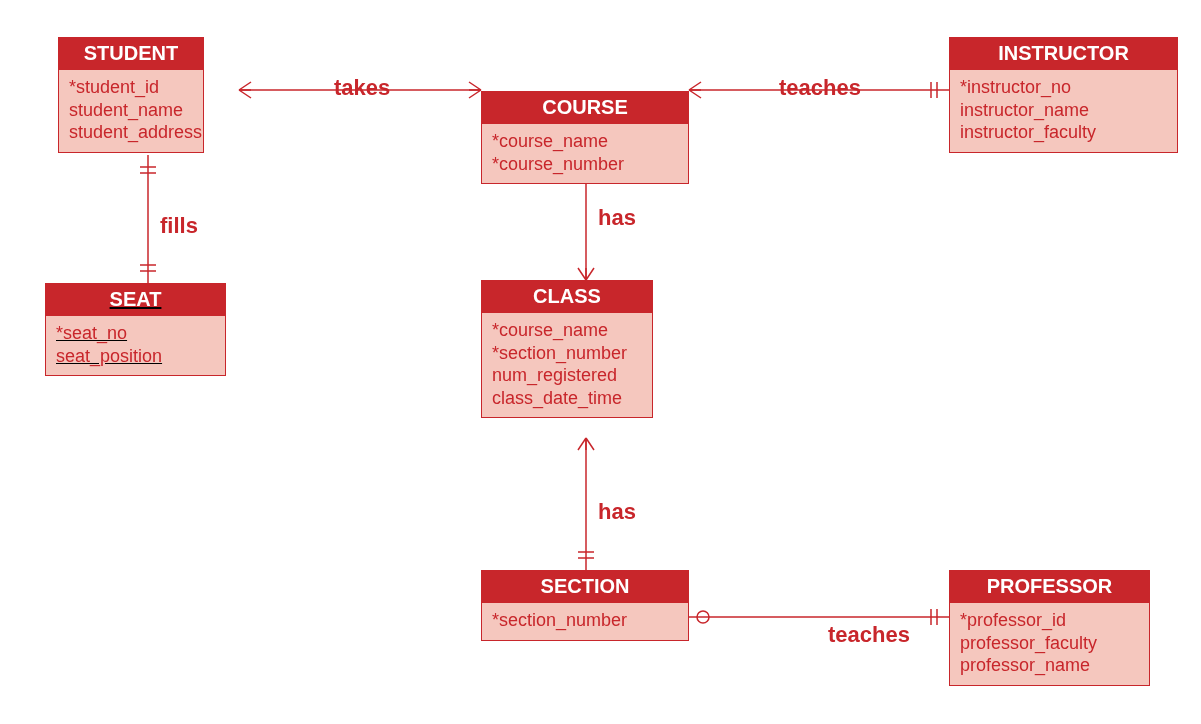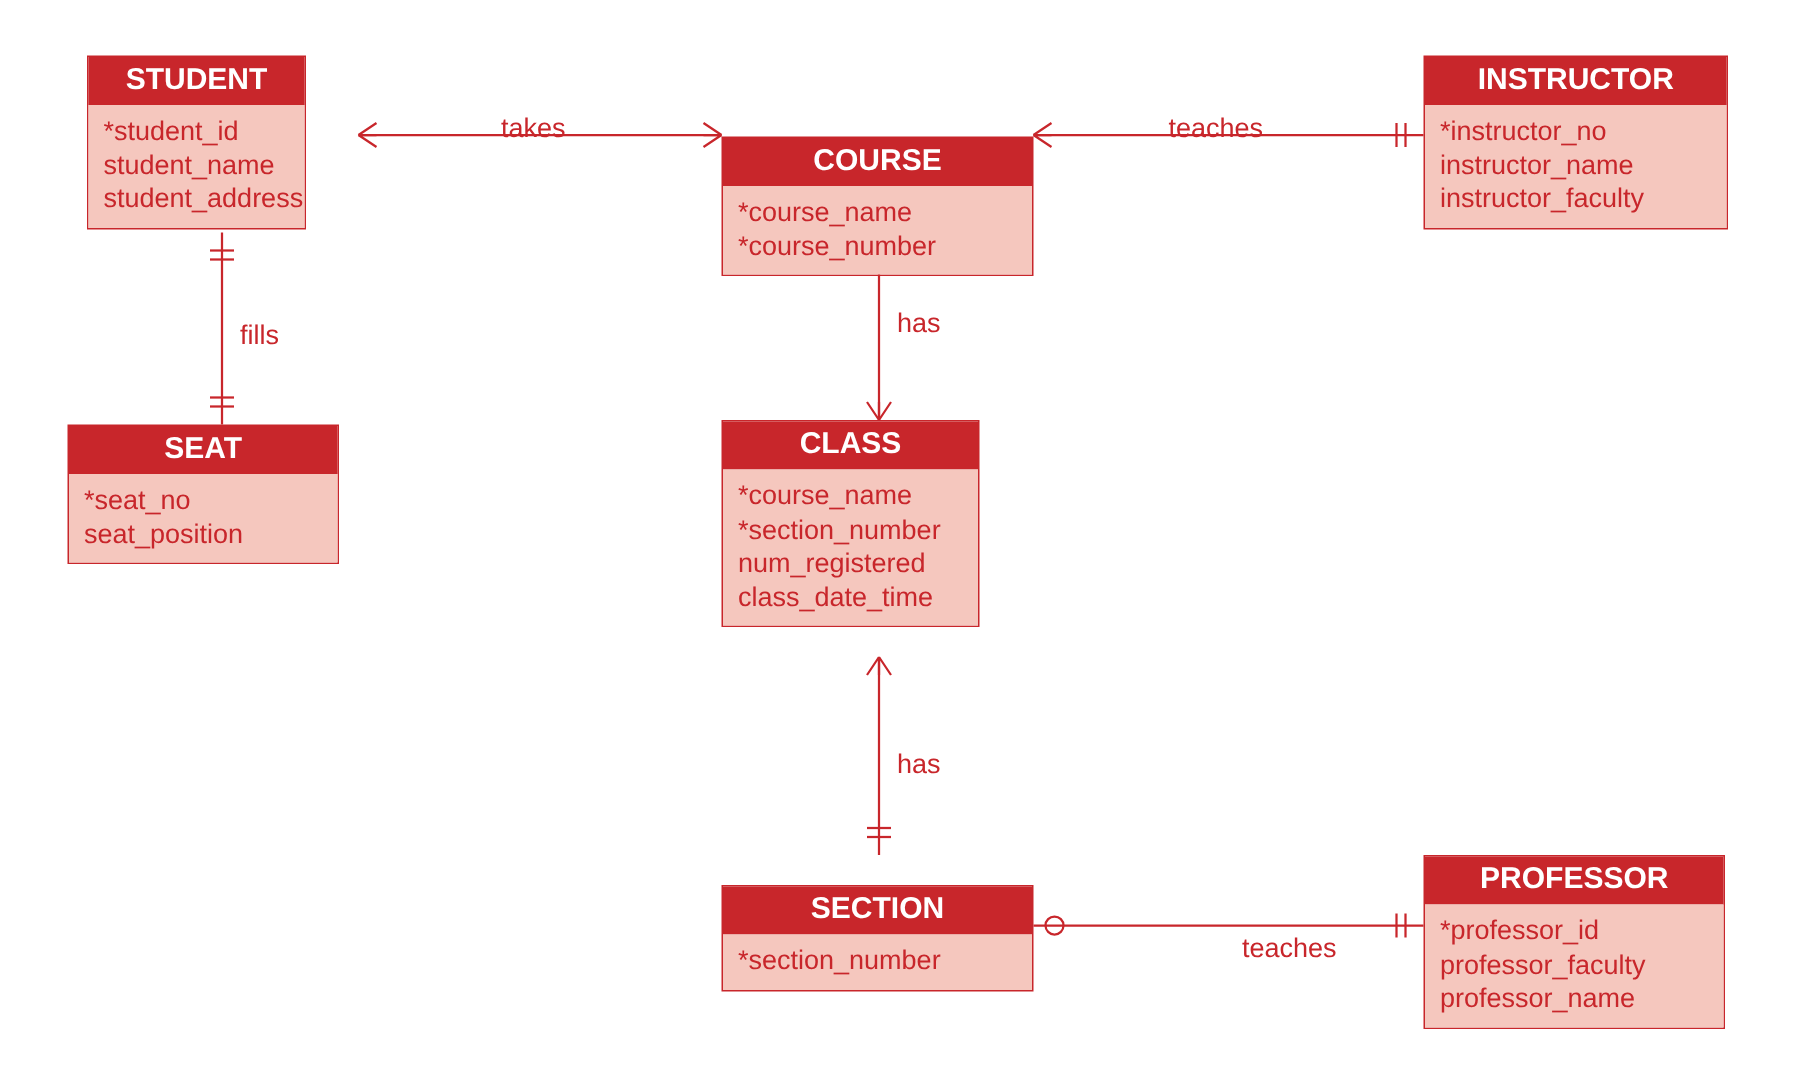--- a/index.html
+++ b/index.html
@@ -33,22 +33,23 @@
     background: #f5c7be;
     color: #c8262b;
     font-size: 18px;
     line-height: 1.25;
     padding: 6px 10px 8px 10px;
     text-align: left;
   }
   .rel-label {
     position: absolute;
     color: #c8262b;
-    font-size: 18px;
+    font-size: 22px;
     white-space: nowrap;
+    font-weight: bold;
   }
   svg.connector {
     position: absolute;
     left: 0;
     top: 0;
     width: 1201px;
     height: 724px;
     pointer-events: none;
   }
   .stroke {
@@ -117,48 +118,48 @@
   </div>
 
   <div class="entity" style="left:481px; top:51px; width:208px;margin-top:40px;">
     <div class="title">COURSE</div>
     <div class="attrs">
       <div>*course_name</div>
       <div>*course_number</div>
     </div>
   </div>
 
-  <div class="entity" style="left:949px; top:37px; width:203px;">
+  <div class="entity" style="left:949px; top:37px; width:229px;">
     <div class="title">INSTRUCTOR</div>
     <div class="attrs">
       <div>*instructor_no</div>
       <div>instructor_name</div>
       <div>instructor_faculty</div>
     </div>
   </div>
 
-  <div class="entity" style="left:45px; top:283px; width:181px;">
+  <div class="entity" style="left:45px; top:283px; width:181px;text-decoration:underline;">
     <div class="title">SEAT</div>
     <div class="attrs">
       <div>*seat_no</div>
       <div>seat_position</div>
     </div>
   </div>
 
   <div class="entity" style="left:481px; top:280px; width:172px;">
     <div class="title">CLASS</div>
     <div class="attrs">
       <div>*course_name</div>
       <div>*section_number</div>
       <div>num_registered</div>
       <div>class_date_time</div>
     </div>
   </div>
 
-  <div class="entity" style="left:481px; top:590px; width:208px;">
+  <div class="entity" style="left:481px; top:570px; width:208px;">
     <div class="title">SECTION</div>
     <div class="attrs">
       <div>*section_number</div>
     </div>
   </div>
 
   <div class="entity" style="left:949px; top:570px; width:201px;">
     <div class="title">PROFESSOR</div>
     <div class="attrs">
       <div>*professor_id</div>

